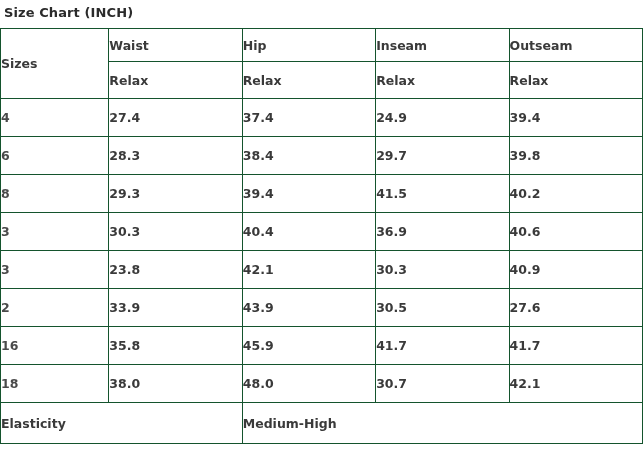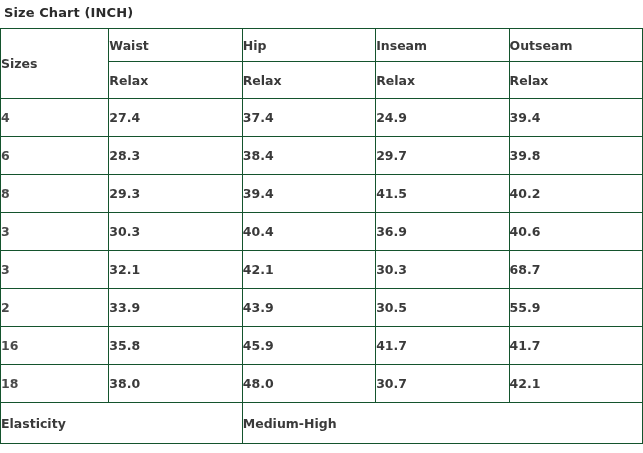--- a/index.html
+++ b/index.html
@@ -128,31 +128,31 @@
       </tr>
       <tr class="data-row">
         <td class="size-col">3</td>
         <td>30.3</td>
         <td>40.4</td>
         <td>36.9</td>
         <td>40.6</td>
       </tr>
       <tr class="data-row">
         <td class="size-col">3</td>
-        <td>32.1</td>
+        <td>23.8</td>
         <td>42.1</td>
         <td>30.3</td>
-        <td>68.7</td>
+        <td>40.9</td>
       </tr>
       <tr class="data-row">
         <td class="size-col">2</td>
         <td>33.9</td>
         <td>43.9</td>
         <td>30.5</td>
-        <td>55.9</td>
+        <td>27.6</td>
       </tr>
       <tr class="data-row">
         <td class="size-col">16</td>
         <td>35.8</td>
         <td>45.9</td>
         <td>41.7</td>
         <td>41.7</td>
       </tr>
       <tr class="data-row">
         <td class="size-col">18</td>

